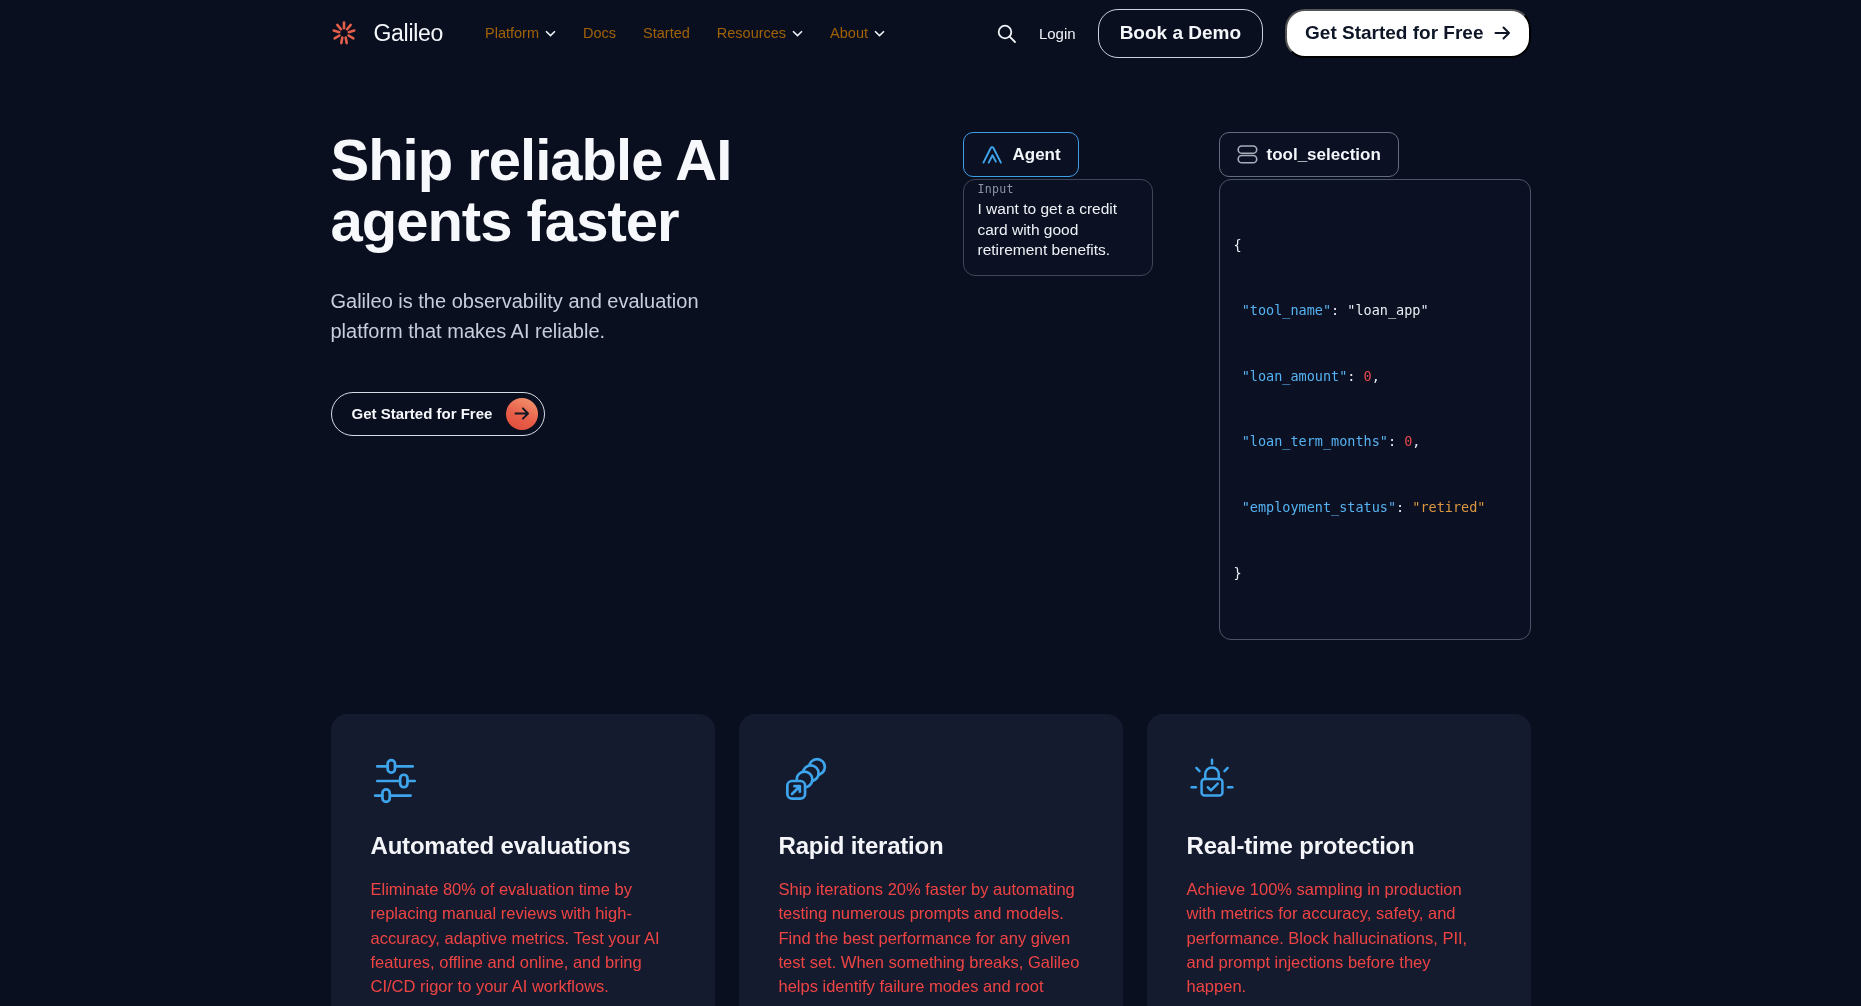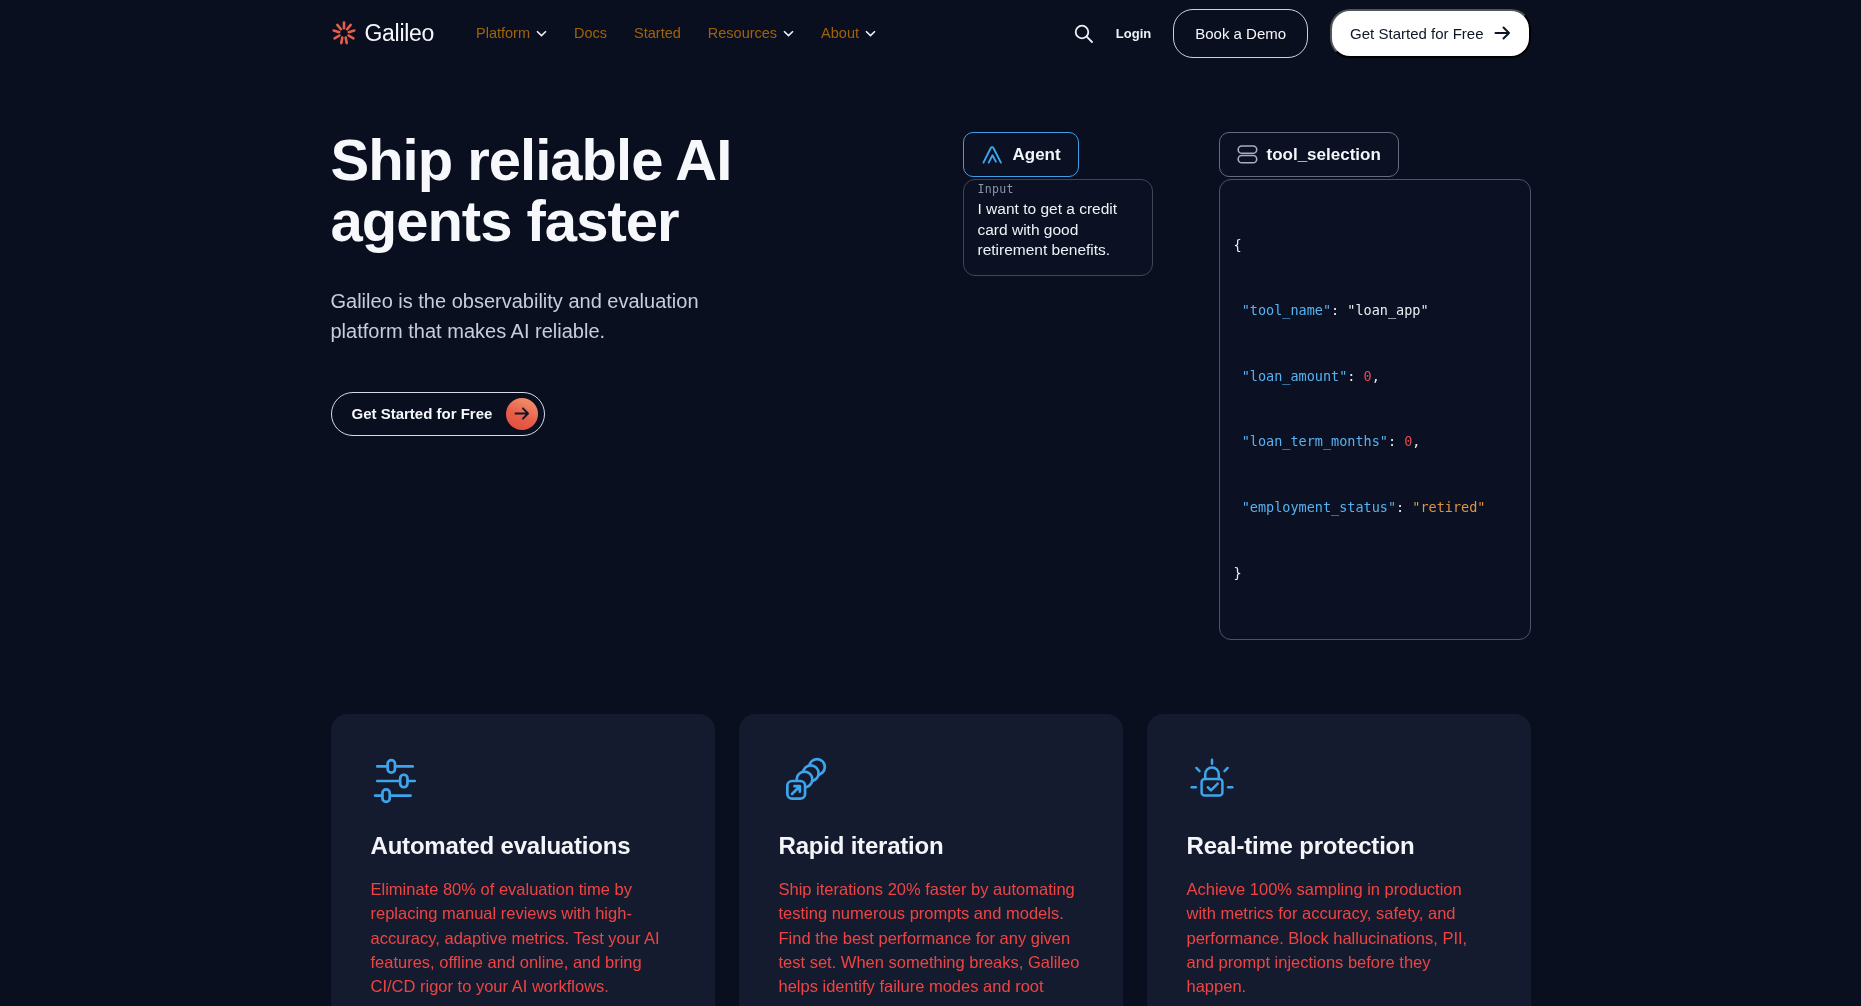--- a/index.html
+++ b/index.html
@@ -5,27 +5,27 @@
   * { margin: 0; padding: 0; box-sizing: border-box; }
   html, body { background: #0a0f20; }
   body {
     width: 1861px; height: 1006px; overflow: hidden; position: relative;
     font-family: "Liberation Sans", sans-serif; color: #f2f4f8;
   }
   .container { width: 1200px; margin: 0 auto; }
 
   
   .header { display: flex; align-items: center; padding-top: 12px; height: 54px; }
-  .brand { display: flex; align-items: center; gap: 8px; cursor: pointer; }
+  .brand { display: flex; align-items: center; gap: 17px; cursor: pointer; }
   .brand-name { font-size: 23px; font-weight: 500; letter-spacing: -0.3px; color: #f5f7fa; }
   .nav { display: flex; align-items: center; gap: 27px; margin-left: 42px; }
   .nav-item { display: flex; align-items: center; gap: 6px; font-size: 14.5px; font-weight: 500; color: #a16207; cursor: pointer; }
   .header-right { margin-left: auto; display: flex; align-items: center; gap: 22px; }
-  .login { font-size: 13px; font-weight: 700; color: #eef1f6; cursor: pointer; }
-  .pill { display: inline-flex; align-items: center; gap: 10px; height: 49px; border-radius: 20px; font-size: 15px; font-weight: 400; cursor: pointer; }
+  .login { font-size: 15px; font-weight: 400; color: #eef1f6; cursor: pointer; }
+  .pill { display: inline-flex; align-items: center; gap: 10px; height: 49px; border-radius: 20px; font-size: 19px; font-weight: 700; cursor: pointer; }
   .pill-outline { border: 1px solid #ccd2dd; color: #f5f7fa; padding: 0 21px; background: transparent; }
   .pill-white { background: #ffffff; color: #0d1526; padding: 0 18px; }
 
   
   .hero { display: flex; margin-top: 76px; }
   .hero-left { width: 632px; flex: 0 0 632px; }
   .hero-title { font-size: 58px; line-height: 1.05; font-weight: 700; letter-spacing: -1px; color: #f6f8fb; }
   .hero-sub { margin-top: 34px; font-size: 20px; line-height: 1.5; color: #c7cdda; max-width: 410px; }
   .cta {
     margin-top: 46px; display: inline-flex; align-items: center; gap: 14px;

